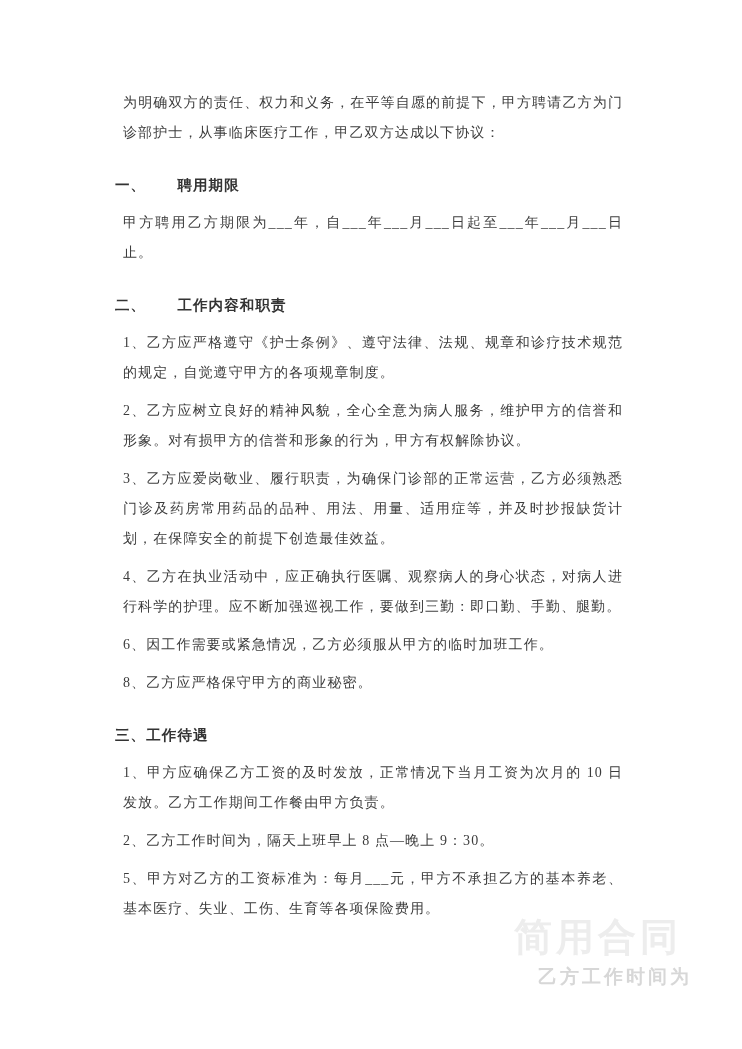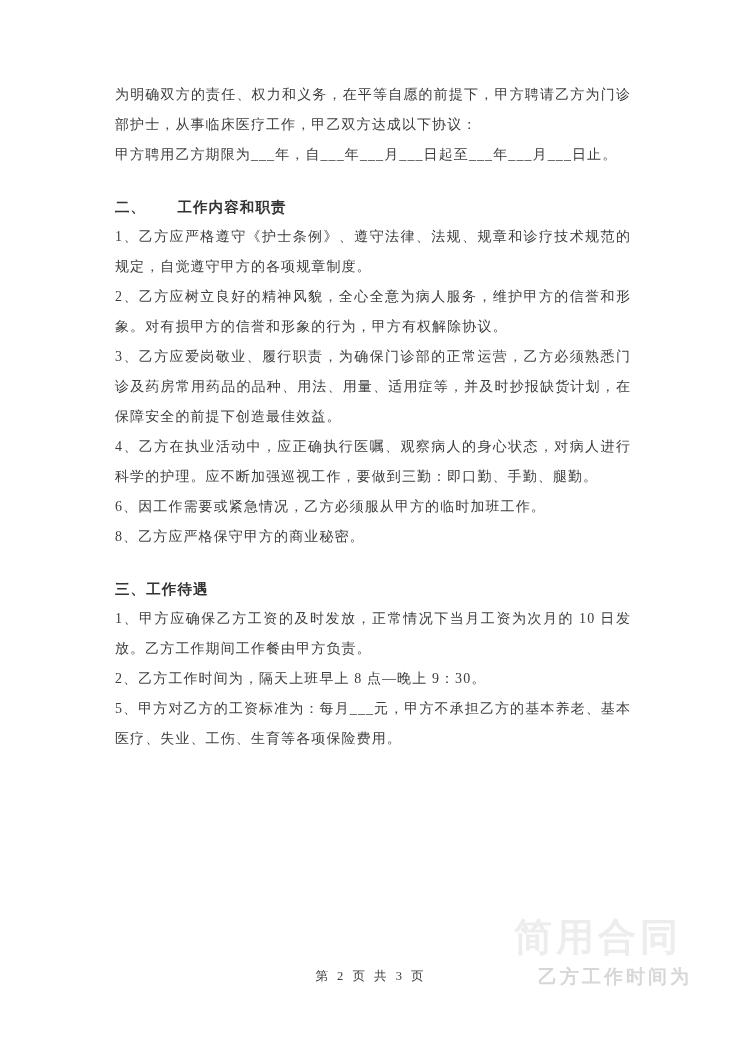--- a/index.html
+++ b/index.html
@@ -14,21 +14,21 @@
     color: #3c3c3c;
   }
   .doc {
     position: absolute;
     left: 115px;
     top: 80px;
     width: 516px;
     z-index: 2;
   }
   .para {
-    margin: 0;
+    margin: 8px;
     font-size: 14px;
     line-height: 30px;
     letter-spacing: 1.1px;
     text-align: justify;
     text-align-last: left;
     color: #3c3c3c;
   }
   .heading {
     margin: 22px 0 0 0;
     font-size: 14.5px;
@@ -87,32 +87,32 @@
 
   <div class="watermark">
     <div class="wm-title">简用合同</div>
     <div class="wm-sub">乙方工作时间为</div>
   </div>
 
   <div class="doc">
 
     <p class="para">为明确双方的责任、权力和义务，在平等自愿的前提下，甲方聘请乙方为门诊部护士，从事临床医疗工作，甲乙双方达成以下协议：</p>
 
+    <h2 class="heading">一、　　聘用期限</h2>
     <p class="para">甲方聘用乙方期限为___年，自___年___月___日起至___年___月___日止。</p>
 
     <h2 class="heading">二、　　工作内容和职责</h2>
     <p class="para">1、乙方应严格遵守《护士条例》、遵守法律、法规、规章和诊疗技术规范的规定，自觉遵守甲方的各项规章制度。</p>
     <p class="para">2、乙方应树立良好的精神风貌，全心全意为病人服务，维护甲方的信誉和形象。对有损甲方的信誉和形象的行为，甲方有权解除协议。</p>
     <p class="para">3、乙方应爱岗敬业、履行职责，为确保门诊部的正常运营，乙方必须熟悉门诊及药房常用药品的品种、用法、用量、适用症等，并及时抄报缺货计划，在保障安全的前提下创造最佳效益。</p>
     <p class="para">4、乙方在执业活动中，应正确执行医嘱、观察病人的身心状态，对病人进行科学的护理。应不断加强巡视工作，要做到三勤：即口勤、手勤、腿勤。</p>
     <p class="para">6、因工作需要或紧急情况，乙方必须服从甲方的临时加班工作。</p>
     <p class="para">8、乙方应严格保守甲方的商业秘密。</p>
 
     <h2 class="heading">三、工作待遇</h2>
     <p class="para">1、甲方应确保乙方工资的及时发放，正常情况下当月工资为次月的 10 日发放。乙方工作期间工作餐由甲方负责。</p>
     <p class="para">2、乙方工作时间为，隔天上班早上 8 点—晚上 9：30。</p>
     <p class="para">5、甲方对乙方的工资标准为：每月___元，甲方不承担乙方的基本养老、基本医疗、失业、工伤、生育等各项保险费用。</p>
 
   </div>
 
-  <div class="footer">第 2 页 共 3 页</div>
 
 </div>
 
 </body></html>

